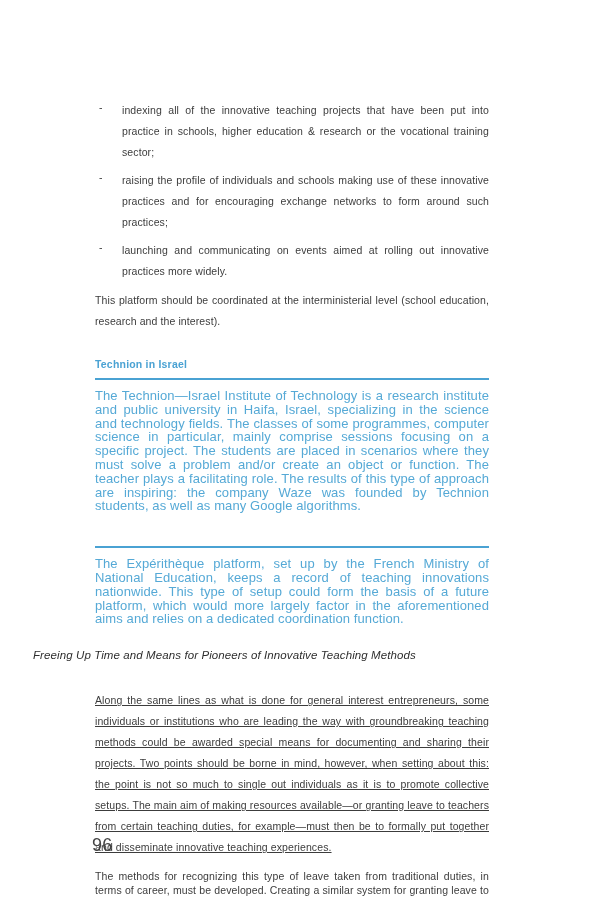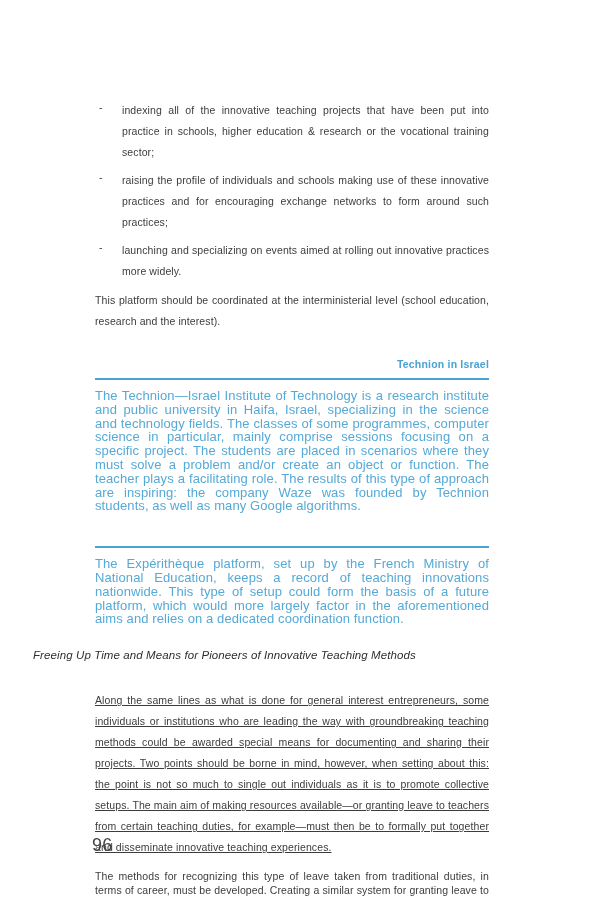--- a/index.html
+++ b/index.html
@@ -57,21 +57,20 @@
   }
   .callout + .callout {
     margin-top: 33px;
   }
   .callout-title {
     font-size: 10.5px;
     font-weight: bold;
     color: #4aa2d3;
     line-height: 14px;
     letter-spacing: 0.2px;
-    text-align: right;
   }
   .callout-rule {
     margin-top: 7px;
     height: 2px;
     background: #4aa2d3;
     border: none;
     width: 100%;
   }
   .callout-body {
     margin-top: 9px;
@@ -121,21 +120,21 @@
       <span class="bullet-text body-text">indexing all of the innovative teaching projects that have been put into practice in schools, higher education &amp; research or the vocational training sector;</span>
     </div>
 
     <div class="bullet-item">
       <span class="bullet-marker">-</span>
       <span class="bullet-text body-text">raising the profile of individuals and schools making use of these innovative practices and for encouraging exchange networks to form around such practices;</span>
     </div>
 
     <div class="bullet-item">
       <span class="bullet-marker">-</span>
-      <span class="bullet-text body-text">launching and specializing on events aimed at rolling out innovative practices more widely.</span>
+      <span class="bullet-text body-text">launching and communicating on events aimed at rolling out innovative practices more widely.</span>
     </div>
 
     <p class="body-text intro-para" style="margin-bottom:0; margin-top:8px;">This platform should be coordinated at the interministerial level (school education, research and the interest).</p>
 
     <div class="callout">
       <div class="callout-title">Technion in Israel</div>
       <div class="callout-rule"></div>
       <p class="callout-body" style="margin-bottom:0;">The Technion—Israel Institute of Technology is a research institute and public university in Haifa, Israel, specializing in the science and technology fields. The classes of some programmes, computer science in particular, mainly comprise sessions focusing on a specific project. The students are placed in scenarios where they must solve a problem and/or create an object or function. The teacher plays a facilitating role. The results of this type of approach are inspiring: the company Waze was founded by Technion students, as well as many Google algorithms.</p>
     </div>
 

